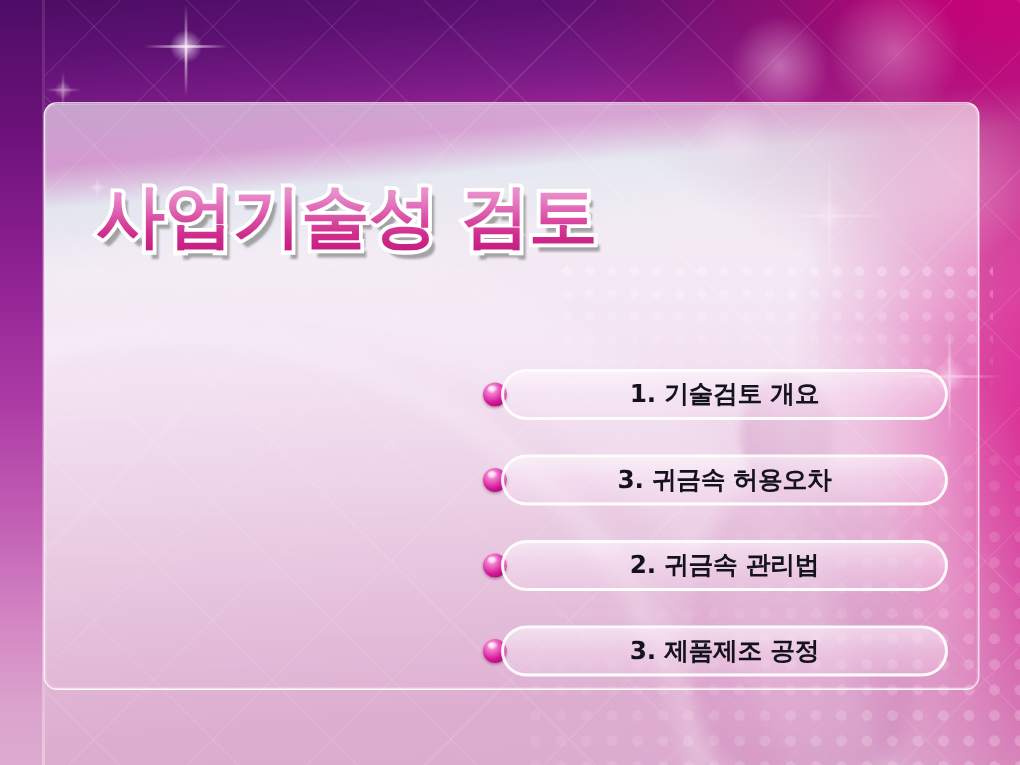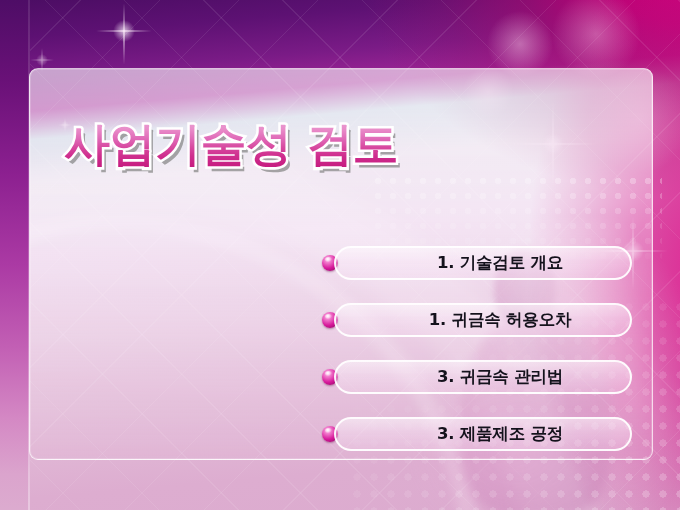--- a/index.html
+++ b/index.html
@@ -333,21 +333,20 @@
     top: 0;
     width: 298px;
     height: 34px;
     line-height: 33px;
     text-align: center;
     font-size: 16.5px;
     font-weight: bold;
     color: #14121c;
     letter-spacing: -0.2px;
     white-space: nowrap;
-    padding-left: 17px;
   }
   .menu-bullet {
     position: absolute;
     left: 0;
     top: 9px;
     width: 16px;
     height: 16px;
     border-radius: 50%;
     background:
       radial-gradient(circle at 36% 28%, #ffd8f2 0%, #f27ccd 20%, #d6189a 58%, #9e0d6f 85%, #7b0a57 100%);
@@ -428,27 +427,27 @@
 
     <div class="menu-item">
       <span class="menu-bullet"></span>
       <span class="menu-pill"></span>
       <span class="menu-label">1. 기술검토 개요</span>
     </div>
 
     <div class="menu-item">
       <span class="menu-bullet"></span>
       <span class="menu-pill"></span>
-      <span class="menu-label">1. 귀금속 허용오차</span>
+      <span class="menu-label">3. 귀금속 허용오차</span>
     </div>
 
     <div class="menu-item">
       <span class="menu-bullet"></span>
       <span class="menu-pill"></span>
-      <span class="menu-label">3. 귀금속 관리법</span>
+      <span class="menu-label">2. 귀금속 관리법</span>
     </div>
 
     <div class="menu-item">
       <span class="menu-bullet"></span>
       <span class="menu-pill"></span>
       <span class="menu-label">3. 제품제조 공정</span>
     </div>
 
   </div>
 

